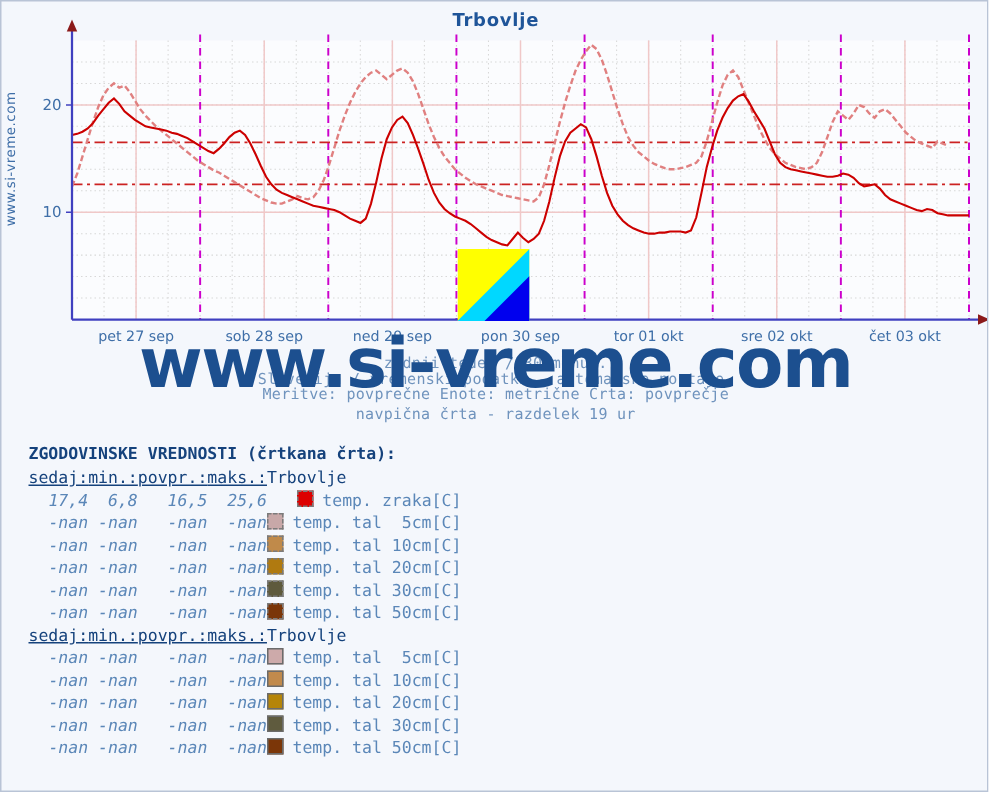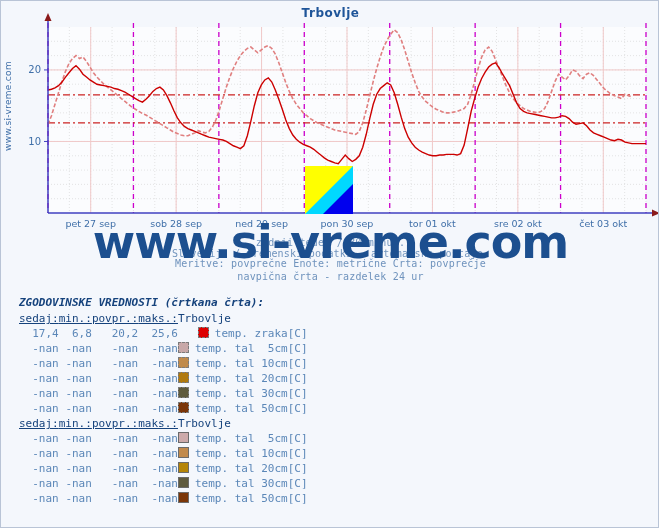--- a/index.html
+++ b/index.html
@@ -91,21 +91,20 @@
     width: 659px;
     font-family: "DejaVu Sans Mono", monospace;
     font-size: 11px;
   }
   .block-title {
     color: #15427c;
     font-weight: bold;
     padding: 3px 0 2px 18px;
     letter-spacing: 0px;
     white-space: pre;
-    font-style: italic;
   }
   table.vals {
     border-collapse: collapse;
     margin-left: 18px;
   }
   table.vals td, table.vals th {
     padding: 0;
     height: 15px;
     font-weight: normal;
     font-family: "DejaVu Sans Mono", monospace;
@@ -122,20 +121,21 @@
   th.hdr-name {
     color: #15427c;
     font-weight: bold;
     text-align: left;
     padding-left: 24px;
   }
   td.num {
     color: #5b87b8;
     text-align: right;
     padding-right: 16px;
+    font-style: italic;
   }
   td.series {
     color: #5b87b8;
     text-align: right;
     padding-left: 4px;
     white-space: pre;
   }
   .swatch {
     display: inline-block;
     width: 11px;
@@ -244,21 +244,21 @@
 
     <svg id="flag-badge" viewBox="0 0 48 48">
       <rect x="0" y="0" width="48" height="48" fill="#ffff00"></rect>
       <polygon points="48,0 48,48 0,48" fill="#00d8ff"></polygon>
       <polygon points="48,18 48,48 18,48" fill="#0000ee"></polygon>
     </svg>
 
     <div class="caption-line" style="top:247px">Slovenija / vremenski podatki - avtomatske postaje.</div>
     <div class="caption-line" style="top:236px">zadnji teden / 30 minut.</div>
     <div class="caption-line" style="top:257px">Meritve: povprečne  Enote: metrične  Črta: povprečje</div>
-    <div class="caption-line" style="top:270px">navpična črta - razdelek 24 ur</div>
+    <div class="caption-line" style="top:270px">navpična črta - razdelek 19 ur</div>
 
     <div id="watermark">www.si-vreme.com</div>
   </div>
 
   <div id="tables">
 
     <div class="block-title">ZGODOVINSKE VREDNOSTI (črtkana črta):</div>
     <table class="vals" id="historic-table">
       <thead>
         <tr>
@@ -266,21 +266,21 @@
           <th class="hdr">min.:</th>
           <th class="hdr">povpr.:</th>
           <th class="hdr">maks.:</th>
           <th class="hdr-name">Trbovlje</th>
         </tr>
       </thead>
       <tbody>
           <tr>
             <td class="num">17,4</td>
             <td class="num">6,8</td>
-            <td class="num">20,2</td>
+            <td class="num">16,5</td>
             <td class="num">25,6</td>
             <td class="series"><span class="swatch dashed" style="background: rgb(221, 0, 0);"></span><span>temp. zraka[C]</span></td>
           </tr>
           <tr>
             <td class="num">-nan</td>
             <td class="num">-nan</td>
             <td class="num">-nan</td>
             <td class="num">-nan</td>
             <td class="series"><span class="swatch dashed" style="background: rgb(200, 168, 168);"></span><span>temp. tal  5cm[C]</span></td>
           </tr>

